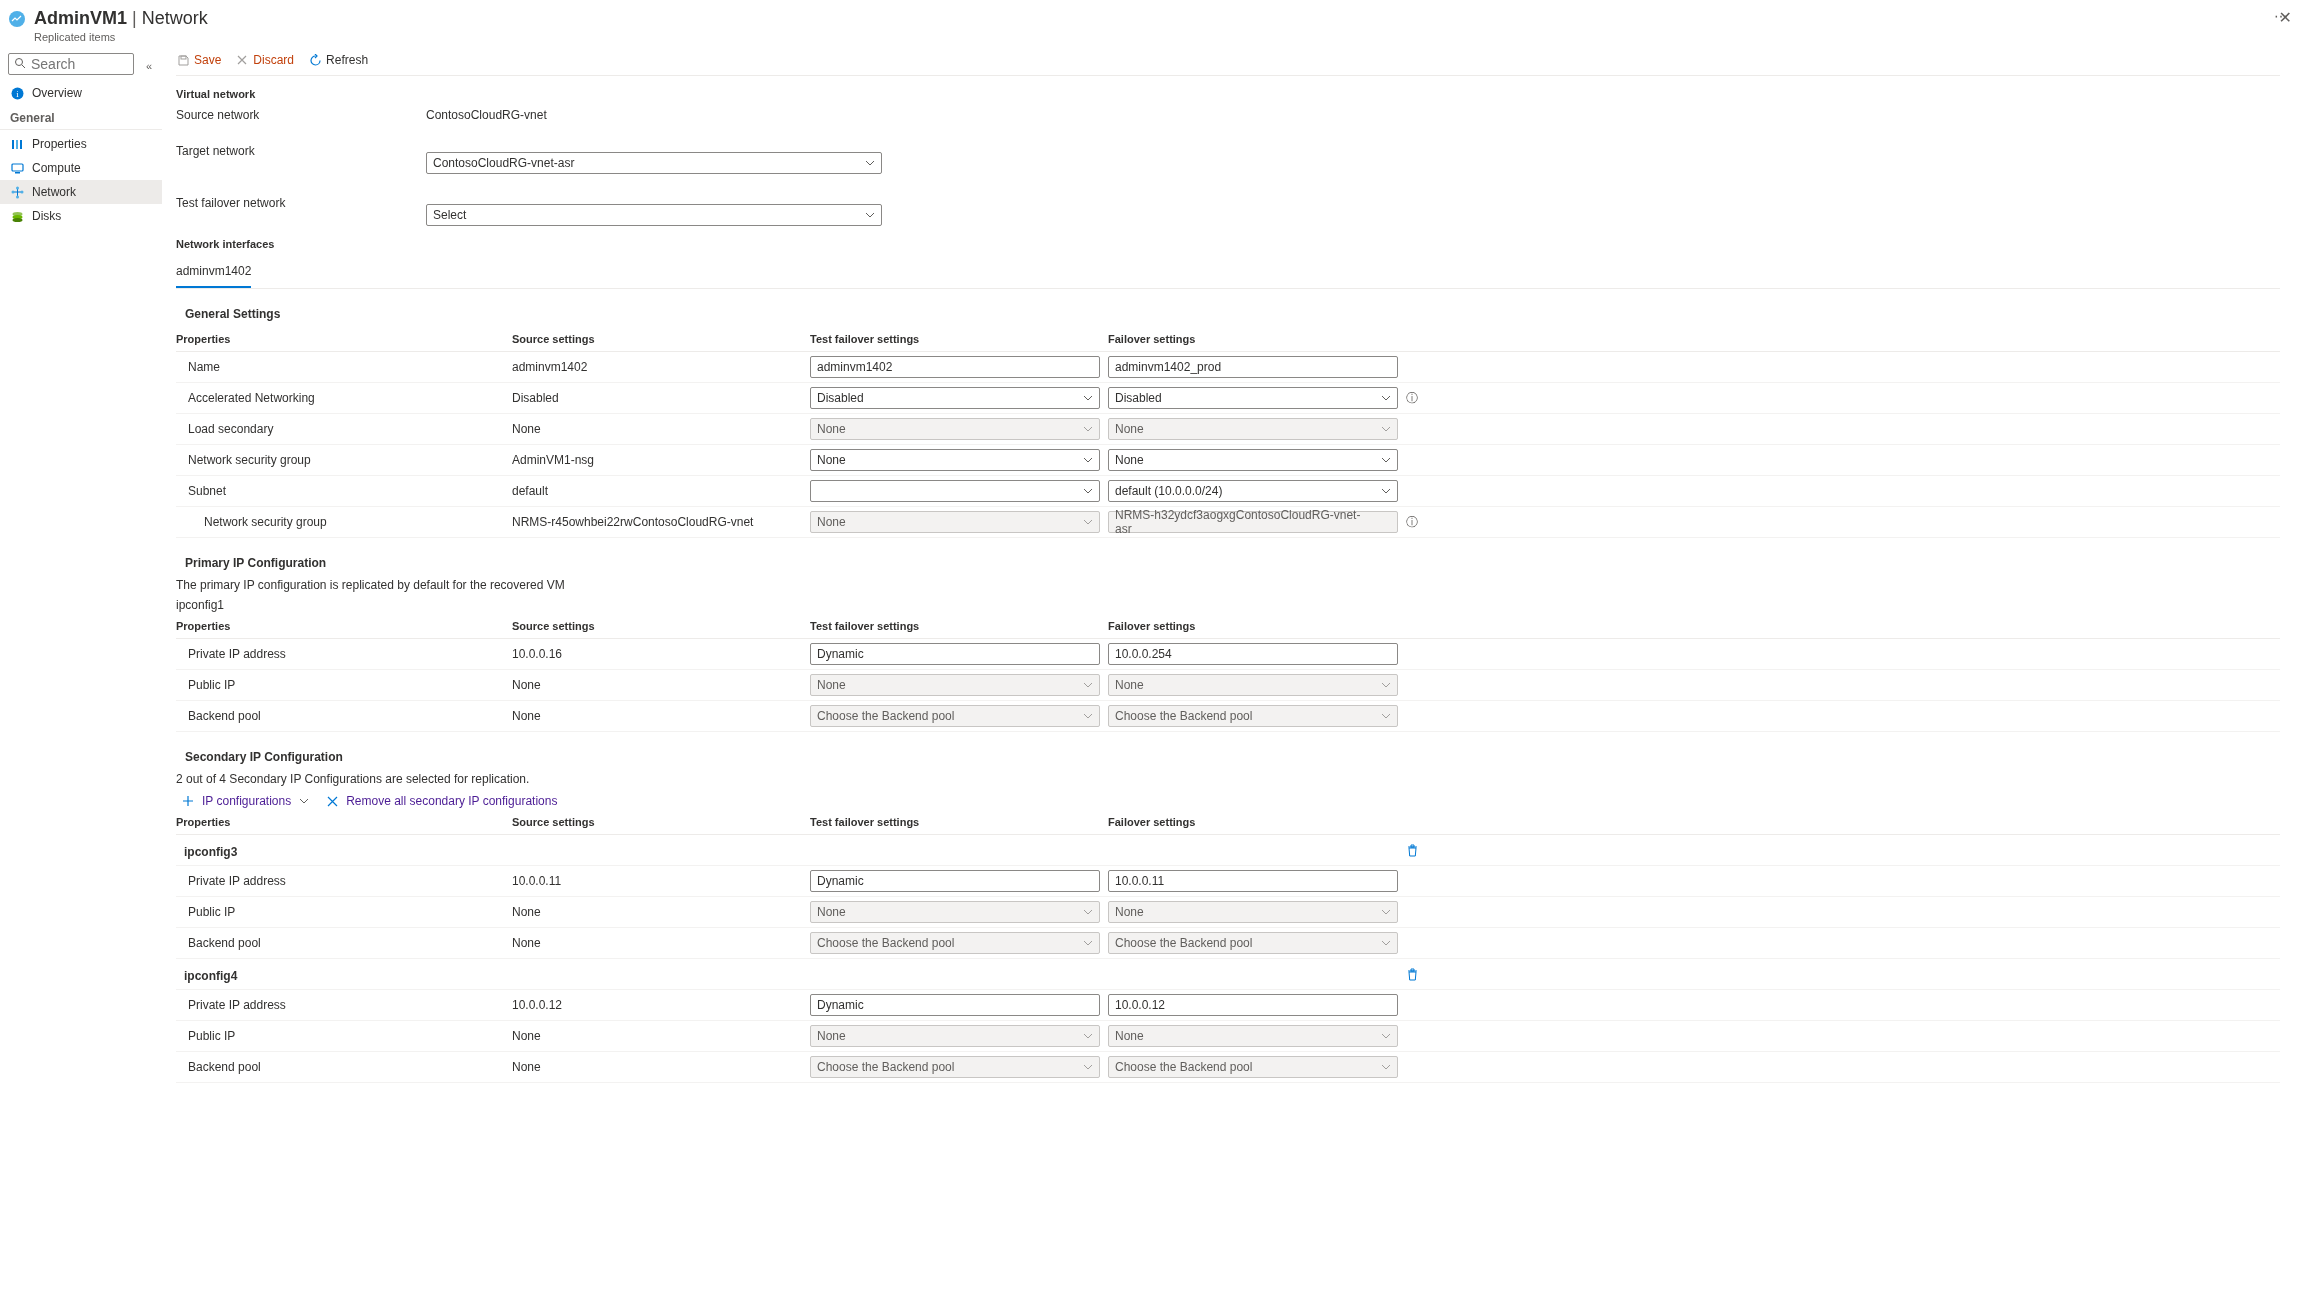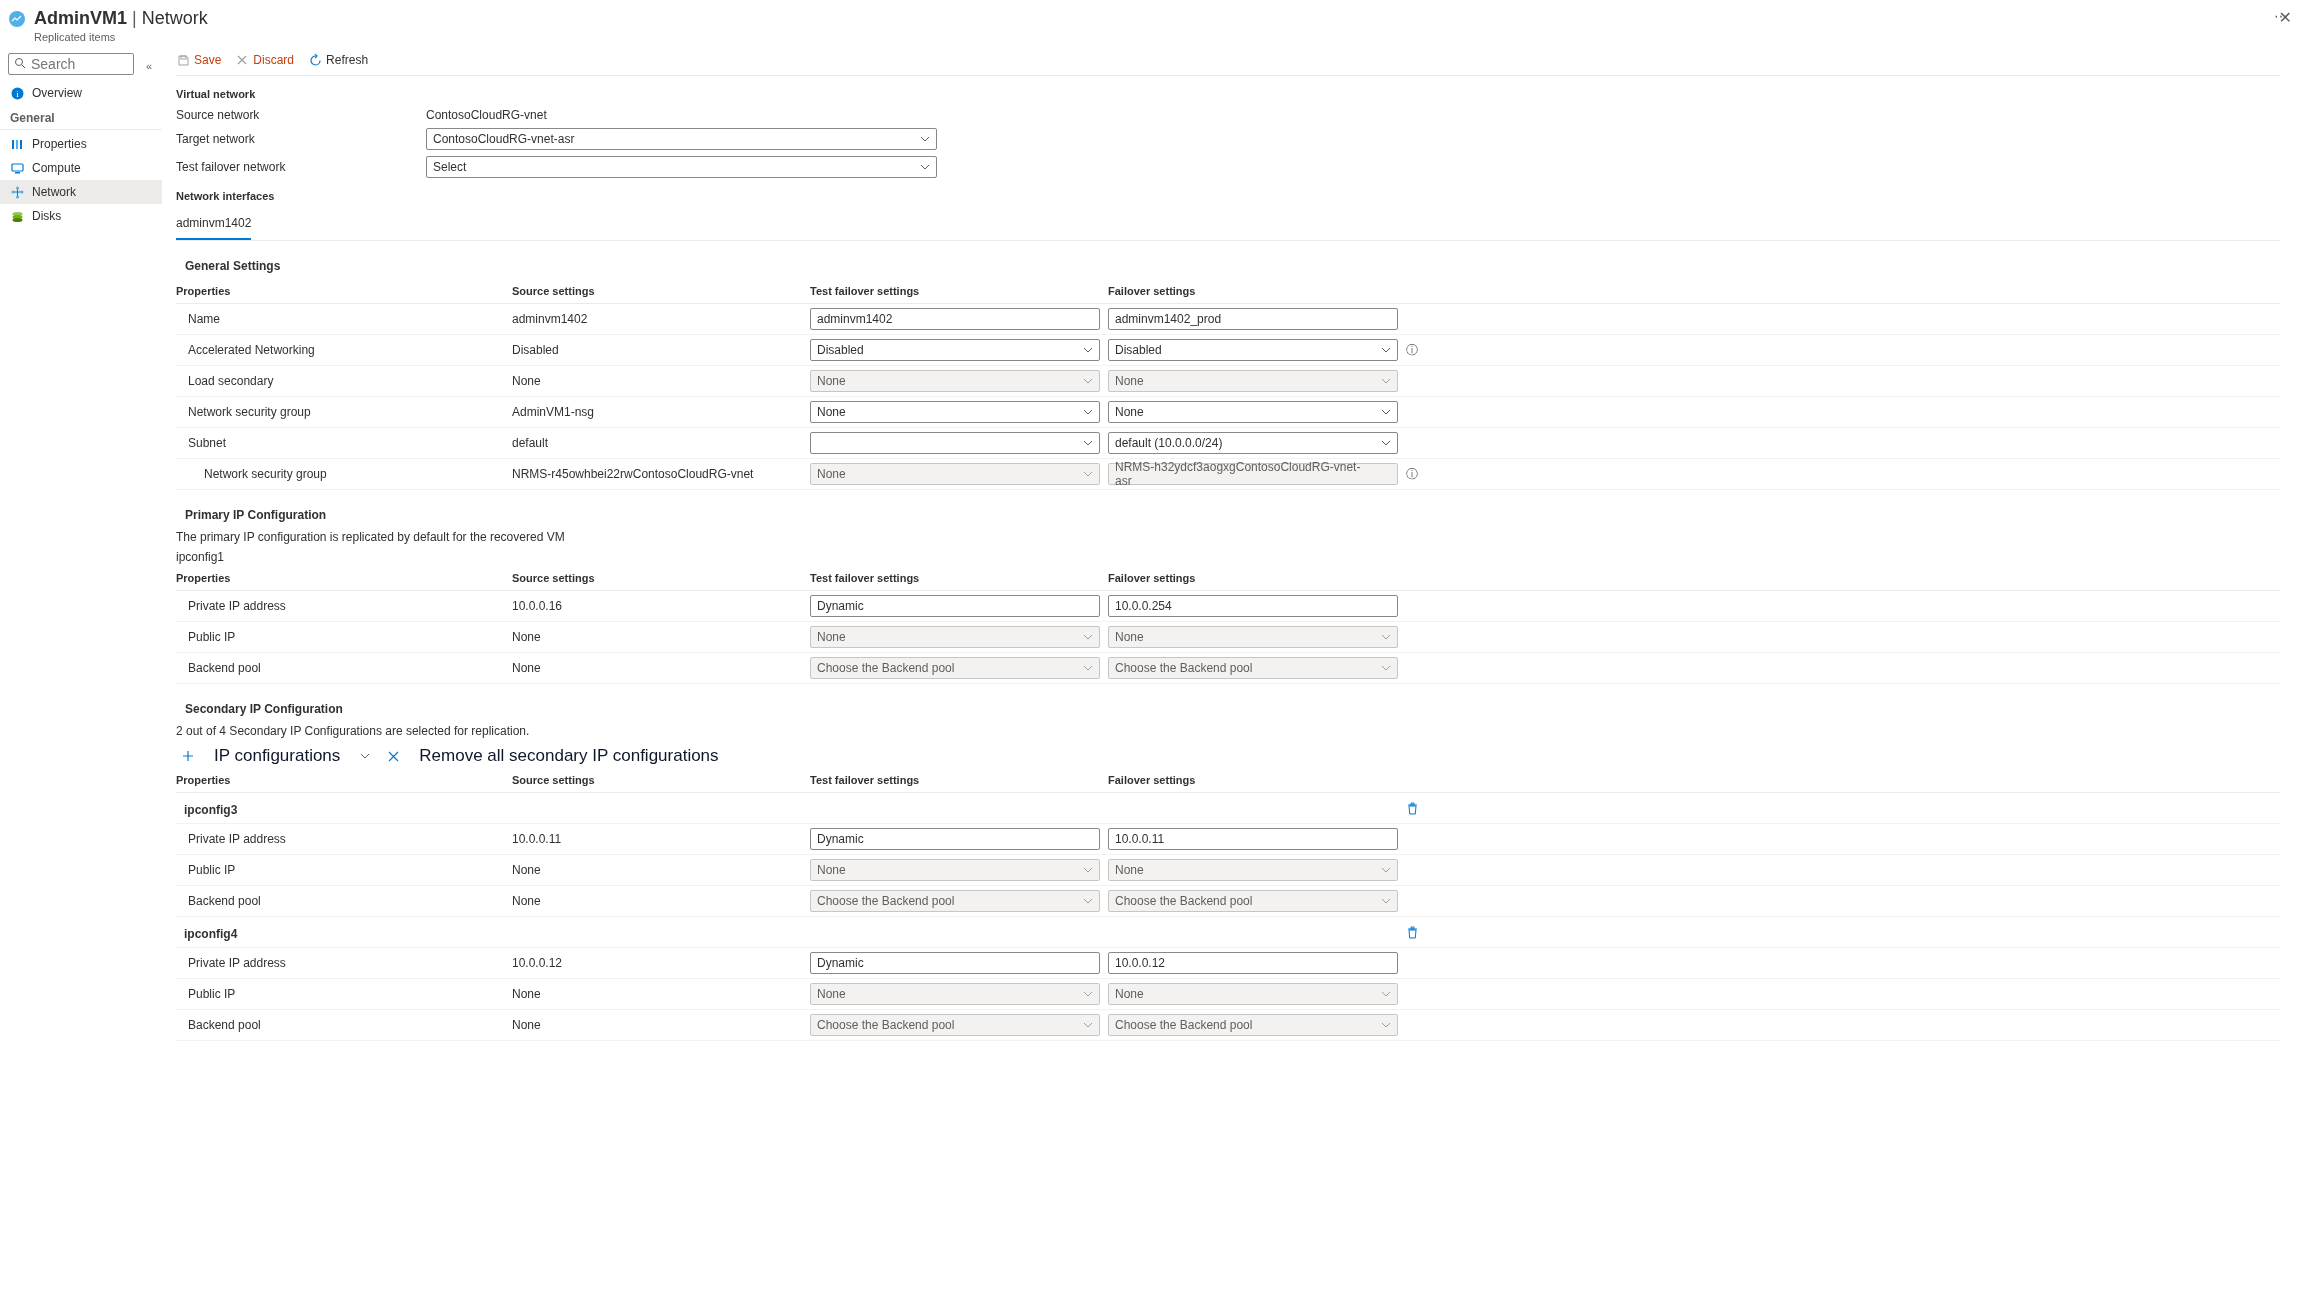--- a/index.html
+++ b/index.html
@@ -34,21 +34,21 @@
 .tool-btn { display: inline-flex; align-items: center; gap: 4px; font-size: 12px; cursor: pointer; color: #323130; }
 .tool-btn.disabled { color: #c2410c; cursor: default; }
 .tool-btn .icn { width: 14px; height: 14px; display: inline-flex; align-items: center; justify-content: center; }
 
 .section-head { font-size: 11px; font-weight: 600; margin: 12px 0 8px 0; }
 .section-head.sub { font-size: 12px; margin-top: 18px; margin-left: 9px; }
 
 .kv-row { display: flex; align-items: center; margin-bottom: 6px; }
 .kv-label { width: 250px; font-size: 12px; }
 .kv-value { font-size: 12px; }
-.kv-input { width: 511px; }
+.kv-input { width: 456px; margin-top: 24px; }
 
 .dropdown, .text-input { width: 100%; border: 1px solid #8a8886; border-radius: 2px; padding: 2px 20px 2px 6px; font-size: 12px; height: 22px; background: #fff; position: relative; display: flex; align-items: center; }
 .dropdown.disabled, .text-input.disabled { background: #f3f2f1; border-color: #c8c6c4; color: #605e5c; }
 .dd-chevron { position: absolute; right: 6px; pointer-events: none; }
 
 .tab-strip { margin: 8px 0 0 0; border-bottom: 1px solid #edebe9; }
 .tab { display: inline-block; padding: 6px 0 8px 0; margin-right: 20px; font-size: 12px; cursor: pointer; }
 .tab.active { border-bottom: 2px solid #0078d4; font-weight: 400; }
 
 .grid { margin-top: 4px; }
@@ -60,21 +60,21 @@
 .grid-row .cell.prop.indent { padding-left: 28px; }
 .grid-row .cell .ctl { width: 290px; }
 .info-icon { color: #605e5c; font-size: 12px; cursor: pointer; }
 .delete-icon { color: #0078d4; font-size: 13px; cursor: pointer; }
 
 .sub-note { font-size: 12px; color: #323130; margin: 2px 0 6px 0; }
 .ipconfig-label { font-size: 12px; margin: 6px 0 4px 0; }
 .config-group-label { font-size: 12px; font-weight: 600; padding: 6px 0 2px 8px; }
 
 .action-links { display: flex; gap: 18px; margin: 8px 0 4px 6px; }
-.action-link { display: inline-flex; align-items: center; gap: 20px; font-size: 17px; cursor: pointer; color: #0f172a; }
+.action-link { display: inline-flex; align-items: center; gap: 8px; font-size: 12px; cursor: pointer; color: #4c1d95; }
 .action-link .icn { color: #0078d4; }
 
 svg { display: block; }
 </style>
 </head>
 <body>
 
 <div class="header">
   <span class="header-icon">
     <svg viewBox="0 0 18 18" width="18" height="18">

